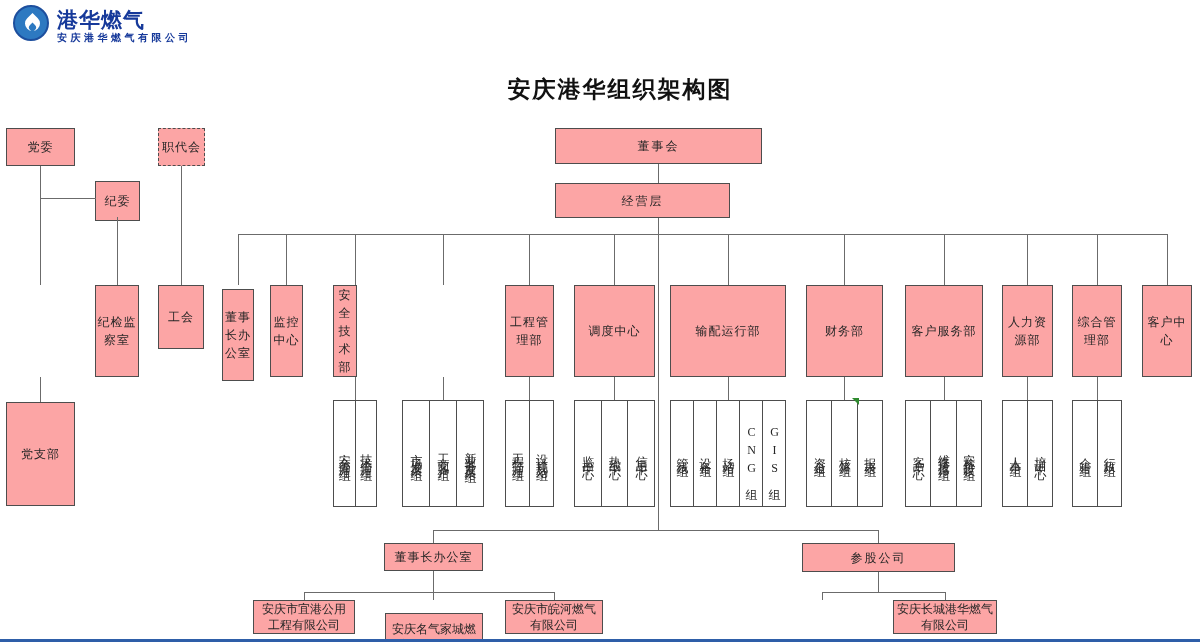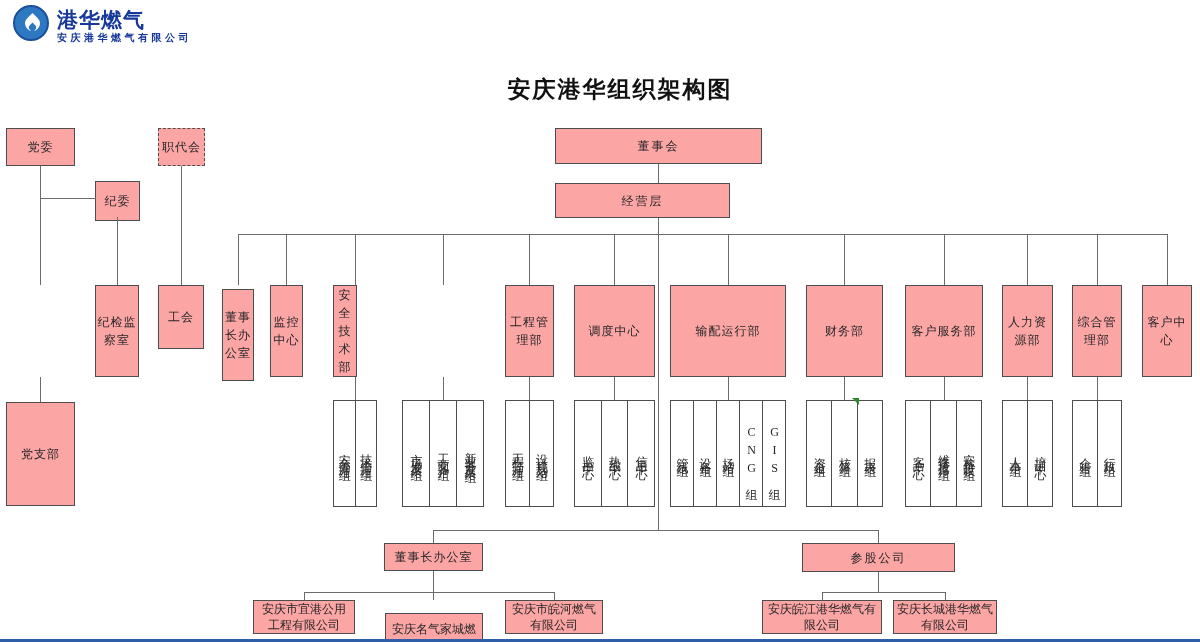--- a/index.html
+++ b/index.html
@@ -130,22 +130,20 @@
 
   <div class="box" style="left:384px;top:543px;width:99px;height:28px">董事长办公室</div>
   <div class="box company" style="left:253px;top:600px;width:102px;height:34px">安庆市宜港公用
 工程有限公司</div>
 
   <div class="box wide" style="left:802px;top:543px;width:153px;height:29px">参股公司</div>
   <div class="box company" style="left:385px;top:613px;width:98px;height:48px">安庆名气家城燃
 商贸有限公司</div>
   <div class="box company" style="left:505px;top:600px;width:98px;height:34px">安庆市皖河燃气
 有限公司</div>
-  <div class="box company" style="left:762px;top:600px;width:120px;height:34px">安庆皖江港华燃气有
-限公司</div>
   <div class="box company" style="left:893px;top:600px;width:104px;height:34px">安庆长城港华燃气
 有限公司</div>
 
   <div class="vline" style="left:40px;top:166px;height:119px"></div>
   <div class="hline" style="left:40px;top:198px;width:56px"></div>
   <div class="vline" style="left:117px;top:217px;height:68px"></div>
   <div class="vline" style="left:181px;top:166px;height:119px"></div>
   <div class="vline" style="left:658px;top:164px;height:19px"></div>
   <div class="vline" style="left:658px;top:218px;height:312px"></div>
   <div class="hline" style="left:238px;top:234px;width:930px"></div>

